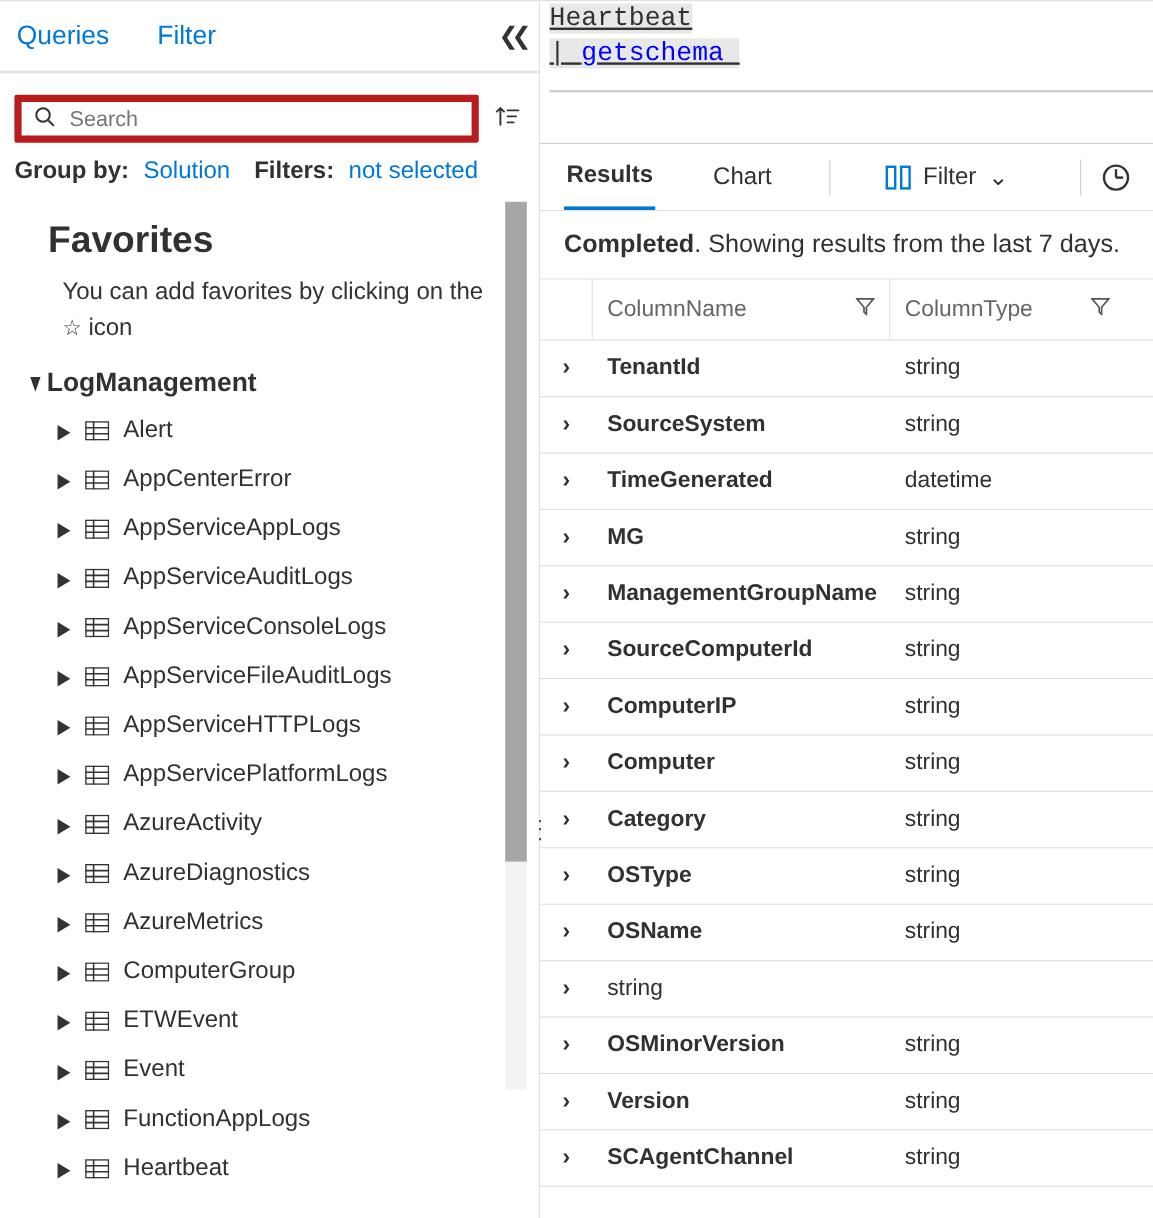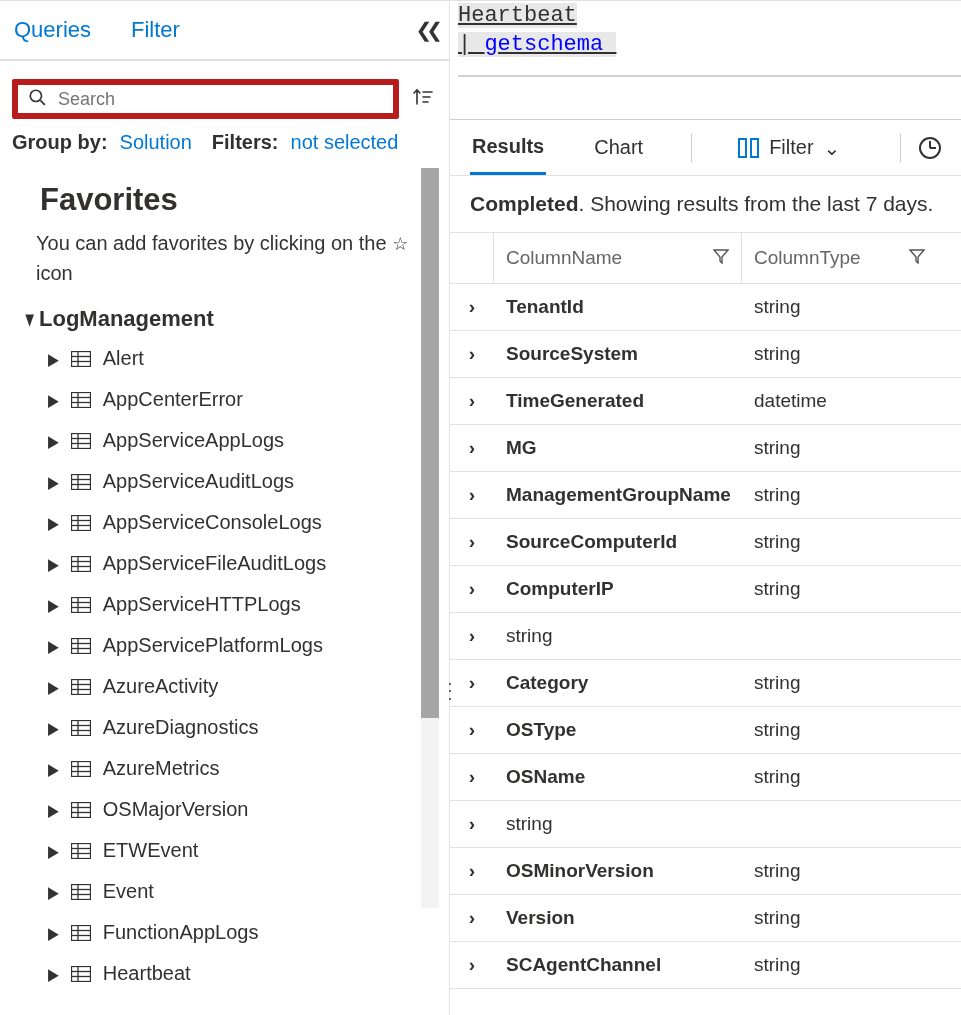--- a/index.html
+++ b/index.html
@@ -16,21 +16,21 @@
   .search-box input { border:none; outline:none; font-size:18px; flex:1; background:transparent;}
   .sort-btn { width:28px; text-align:center; cursor:pointer;}
   .filter-row { padding:2px 12px 14px 12px; font-size:20px; display:flex; gap:12px; flex-wrap:wrap;}
   .filter-row .lbl { font-weight:600; }
   .filter-row .link { color:#0078d4; cursor:pointer;}
   .scroll-area { flex:1; overflow:hidden; position:relative; }
   .scroll-content { position:absolute; inset:0; overflow-y:auto; padding:0 40px 20px 30px; scrollbar-width:none;}
   .fake-scrollbar { position:absolute; right:10px; top:0; width:18px; height:740px; background:#f3f3f3;}
   .fake-thumb { position:absolute; right:10px; top:0; width:18px; height:550px; background:#a6a6a6;}
   .section-title { font-size:31px; font-weight:700; margin:14px 0 10px 10px;}
-  .help-text { font-size:20px; color:#333; margin:0 0 18px 6px; line-height:1.5;}
+  .help-text { font-size:20px; color:#333; margin:0 0 18px 22px; line-height:1.5;}
   .star-inline { font-size:18px; position:relative; top:0px;}
   .group-header { display:flex; align-items:center; gap:4px; font-size:22px; font-weight:600; margin:4px 0 6px -6px; cursor:pointer;}
   .group-header .caret { display:inline-block; transform:scaleX(0.7);}
   .table-list { list-style:none; padding:0; margin:0;}
   .table-list li { display:flex; align-items:center; gap:12px; font-size:20px; padding:9px 0 9px 18px; cursor:pointer;}
   .caret-r { color:#333; font-size:14px; display:inline-block; transform:scaleY(1.2);}
   .tbl-icon { display:inline-block; }
   .tbl-icon svg { display:block; }
   
   .right { flex:1; display:flex; flex-direction:column; min-width:0;}
@@ -251,21 +251,21 @@
             <li>
               <span class="caret-r">▶</span>
               <span class="tbl-icon">
                 <svg width="20" height="16" viewBox="0 0 20 16">
                   <rect x="0.5" y="0.5" width="19" height="15" fill="none" stroke="#333" stroke-width="1.3"></rect>
                   <line x1="0" y1="5.5" x2="20" y2="5.5" stroke="#333" stroke-width="1.3"></line>
                   <line x1="0" y1="10.5" x2="20" y2="10.5" stroke="#333" stroke-width="1.3"></line>
                   <line x1="7" y1="0" x2="7" y2="16" stroke="#333" stroke-width="1.3"></line>
                 </svg>
               </span>
-              <span>OSMajorVersion</span>
+              <span>ComputerGroup</span>
             </li>
             <li>
               <span class="caret-r">▶</span>
               <span class="tbl-icon">
                 <svg width="20" height="16" viewBox="0 0 20 16">
                   <rect x="0.5" y="0.5" width="19" height="15" fill="none" stroke="#333" stroke-width="1.3"></rect>
                   <line x1="0" y1="5.5" x2="20" y2="5.5" stroke="#333" stroke-width="1.3"></line>
                   <line x1="0" y1="10.5" x2="20" y2="10.5" stroke="#333" stroke-width="1.3"></line>
                   <line x1="7" y1="0" x2="7" y2="16" stroke="#333" stroke-width="1.3"></line>
                 </svg>
@@ -395,20 +395,21 @@
               <div class="gcell c1">SourceComputerId</div>
               <div class="gcell c2">string</div>
             </div>
             <div class="grow">
               <div class="gcell expand">›</div>
               <div class="gcell c1">ComputerIP</div>
               <div class="gcell c2">string</div>
             </div>
             <div class="grow">
               <div class="gcell expand">›</div>
+              <div class="gcell c1">Computer</div>
               <div class="gcell c2">string</div>
             </div>
             <div class="grow">
               <div class="gcell expand">›</div>
               <div class="gcell c1">Category</div>
               <div class="gcell c2">string</div>
             </div>
             <div class="grow">
               <div class="gcell expand">›</div>
               <div class="gcell c1">OSType</div>

